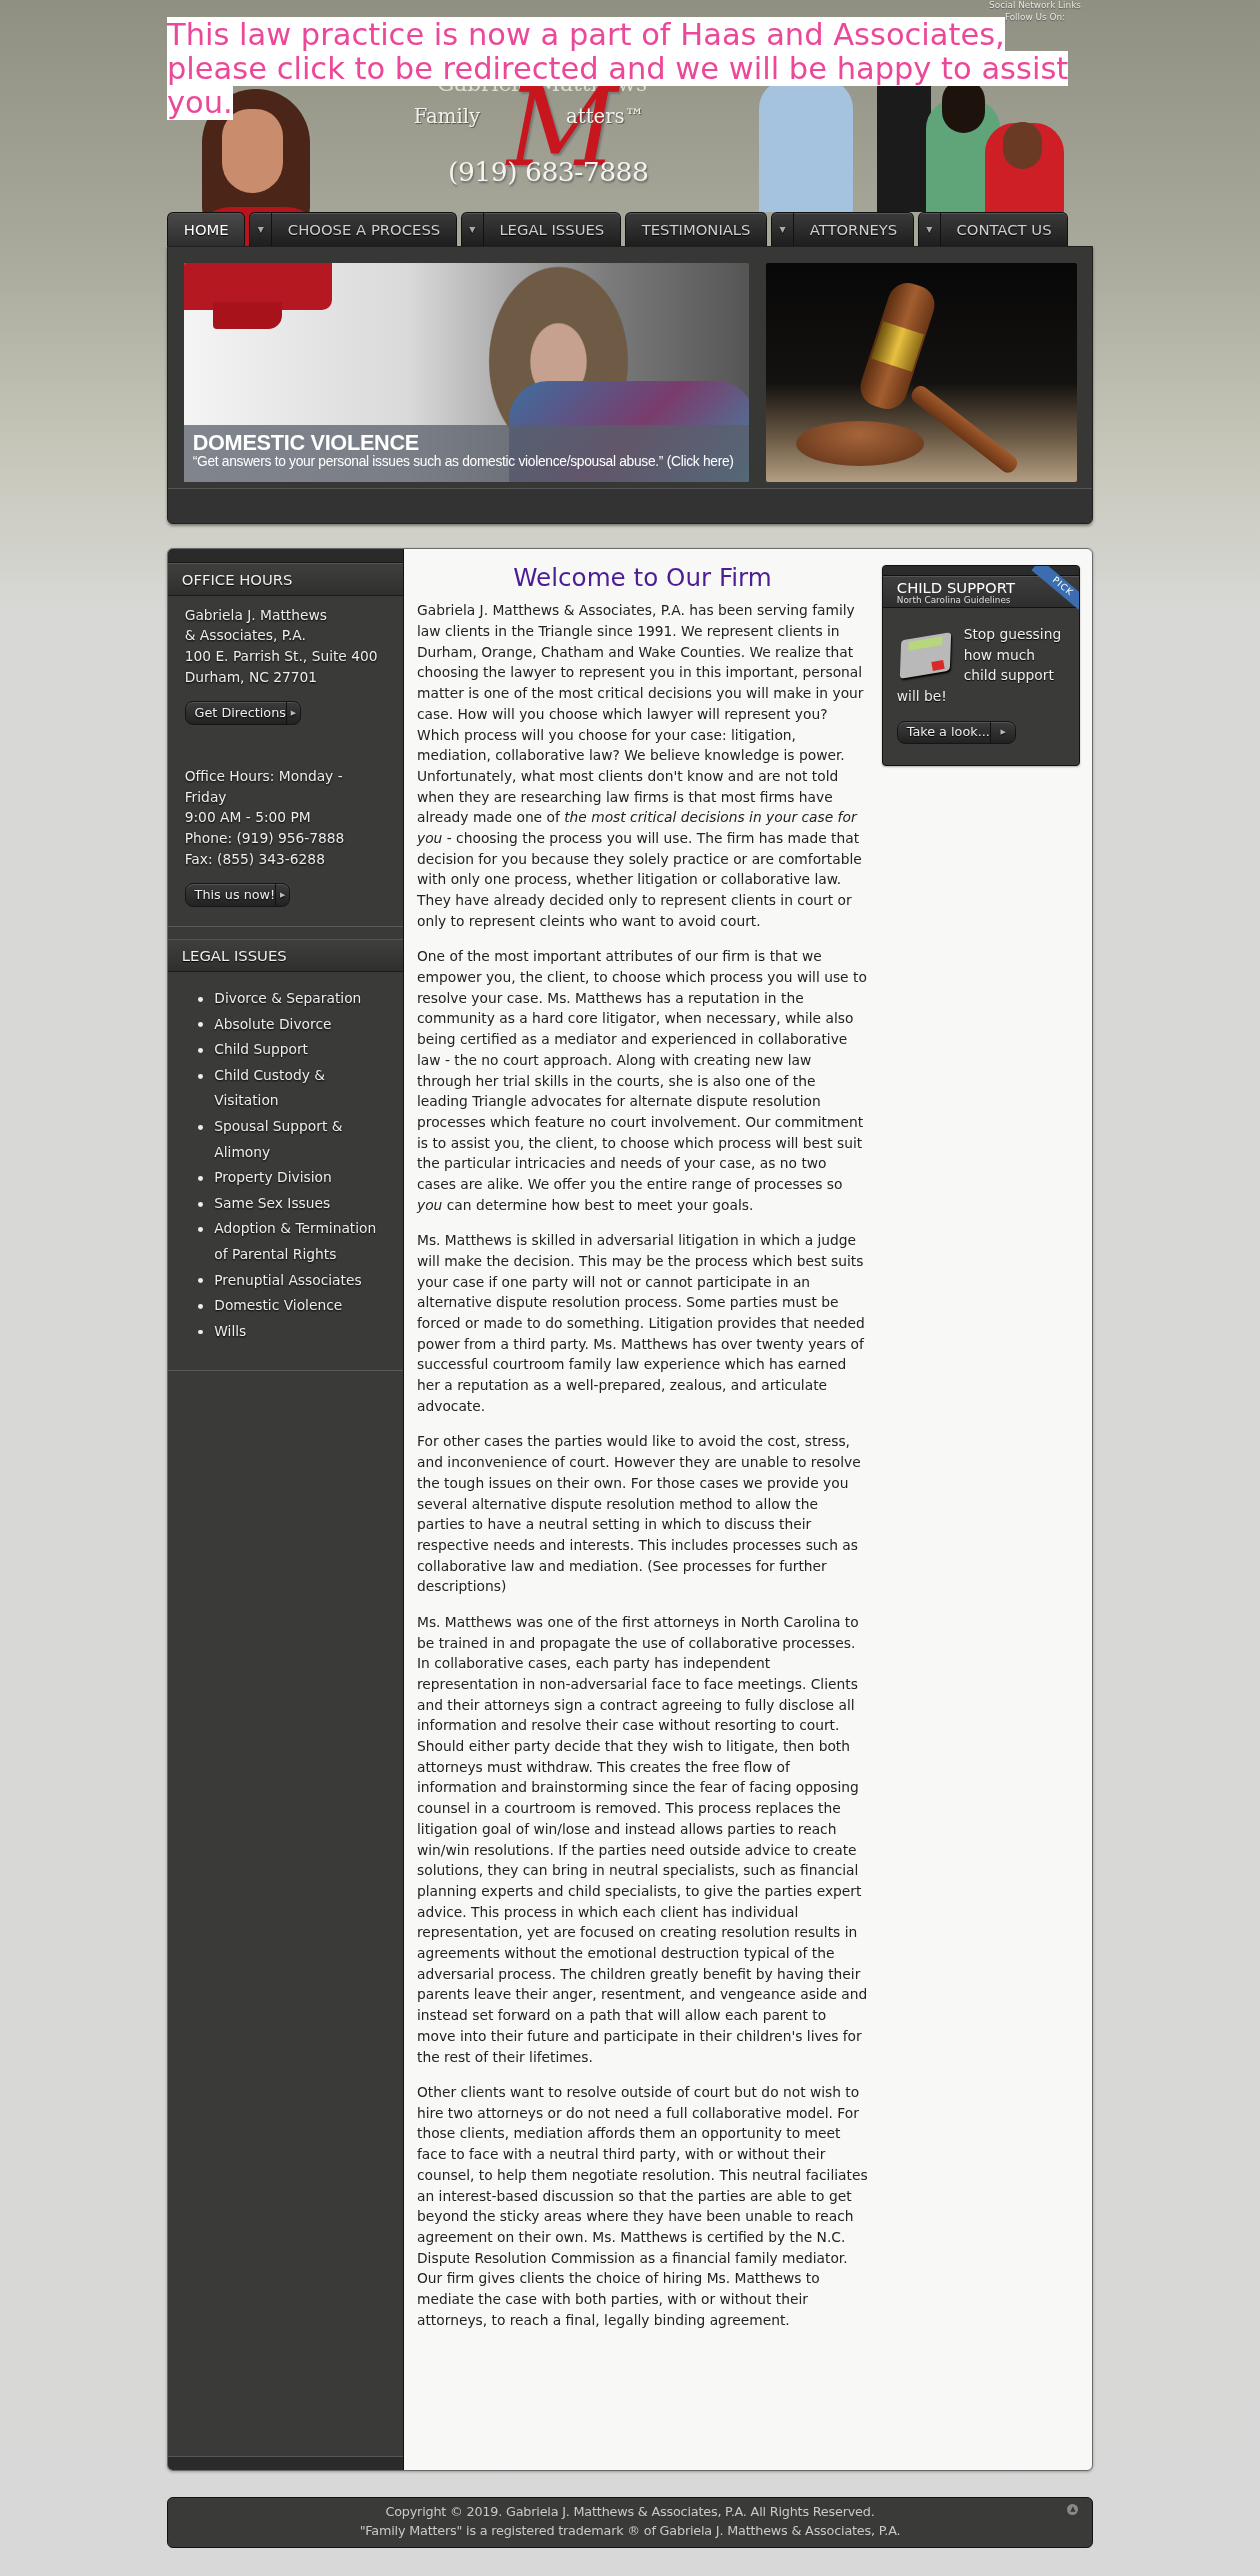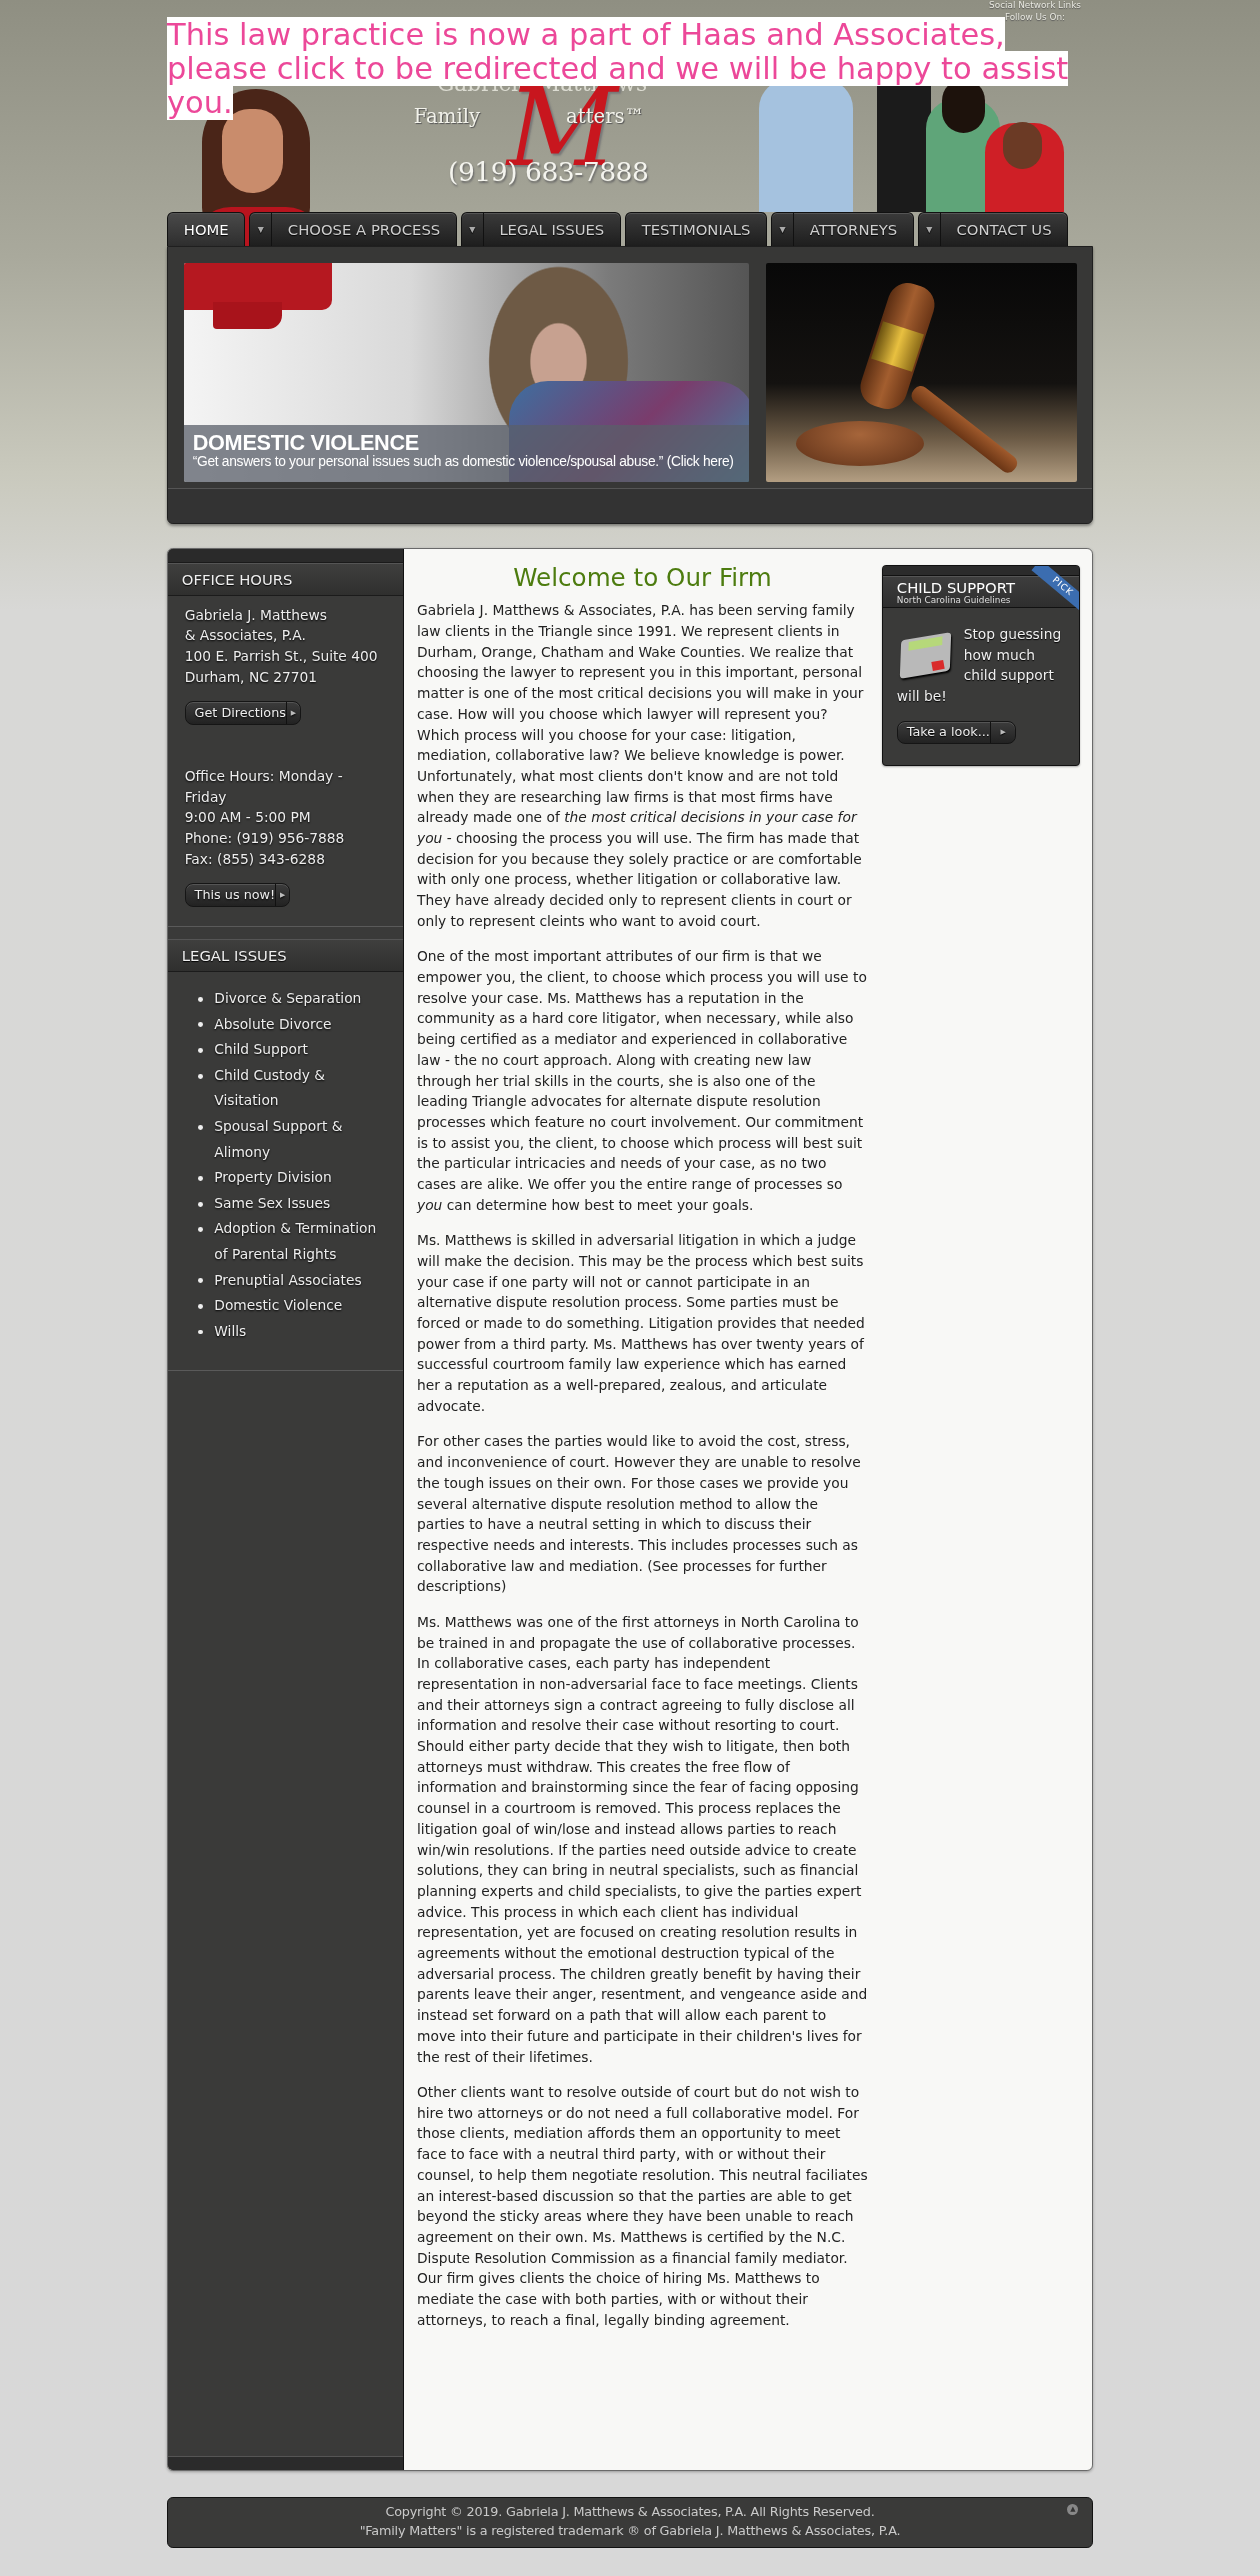--- a/index.html
+++ b/index.html
@@ -115,21 +115,21 @@
     box-shadow: inset 0 1px 0 #555;
   }
   .btn-dark .arr { width: 13.8px; height: 21.7px; border-left: 1px solid #111; margin-left: 0px; display: flex; align-items: center; justify-content: center; font-size: 6.9px; color: #bbb; }
   .sb-sep { height: 1px; background: #5a5a5a; margin-top: 11.8px; }
   .sb-body ul { list-style: none; padding: 13.8px 0 0 13.8px; }
   .sb-body li { position: relative; padding-left: 15.8px; line-height: 25.6px; font-size: 13.8px; }
   .sb-body li::before { content: ""; position: absolute; left: 0; top: 10.8px; width: 4.9px; height: 4.9px; border-radius: 50%; background: #eee; }
   .sb-bottom { position: absolute; left: 0; bottom: 0; width: 100%; height: 13.8px; background: #2b2b2b; border-top: 1px solid #555; }
 
   .main { position: absolute; left: 249px; top: 13.8px; width: 451px; color: #222; font-size: 13.8px; line-height: 20.7px; }
-  .main h1 { font-size: 24.6px; font-weight: normal; text-align: center; color: #4d7c0f; line-height: 29.6px; margin-bottom: 7.9px; }
+  .main h1 { font-size: 24.6px; font-weight: normal; text-align: center; color: #4c1d95; line-height: 29.6px; margin-bottom: 7.9px; }
   .main p { margin-bottom: 14.8px; }
   .main em { font-style: italic; }
 
   .widget {
     position: absolute; left: 714px; top: 15.8px; width: 198px; height: 201px;
     background: #3a3a39; border: 1px solid #111; border-radius: 3.9px;
     box-shadow: 0 1px 2px rgba(0,0,0,.3); overflow: hidden;
   }
   .widget .wtop { height: 9.9px; background: #2b2b2b; border-bottom: 1px solid #111; }
   .widget .whead { height: 32.5px; background: linear-gradient(#3d3d3d, #2e2e2e); border-bottom: 1px solid #111; border-top: 1px solid #555; padding: 3px 13.8px; color: #fff; }

